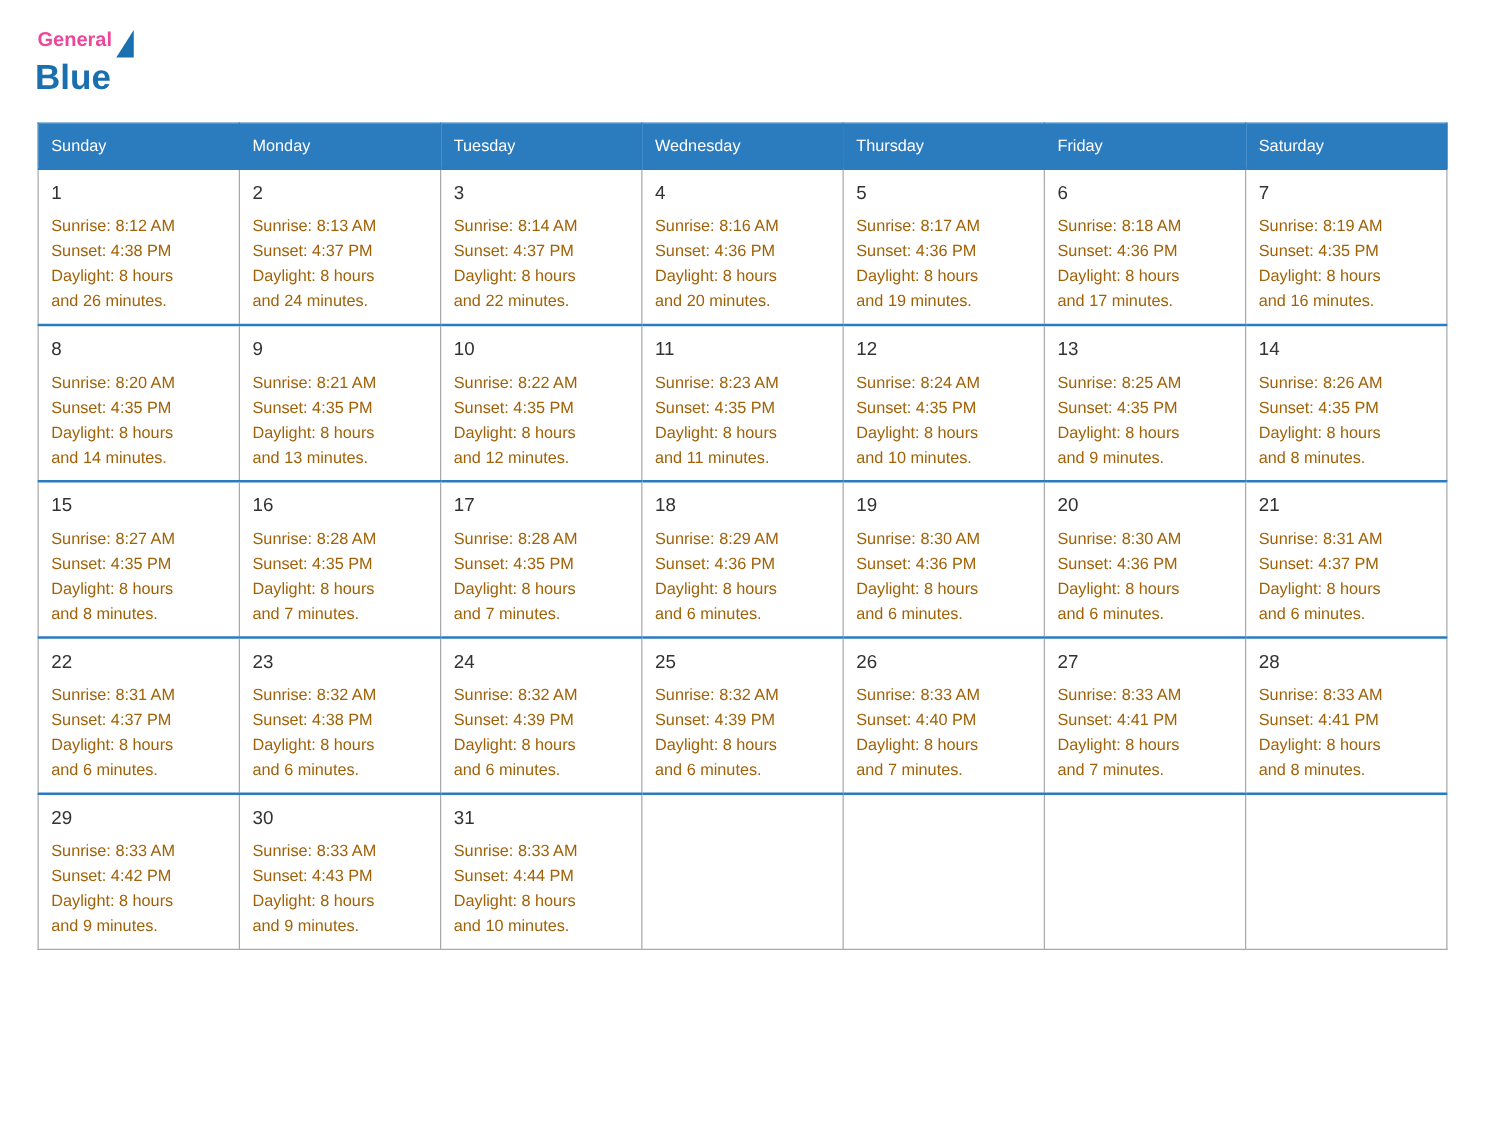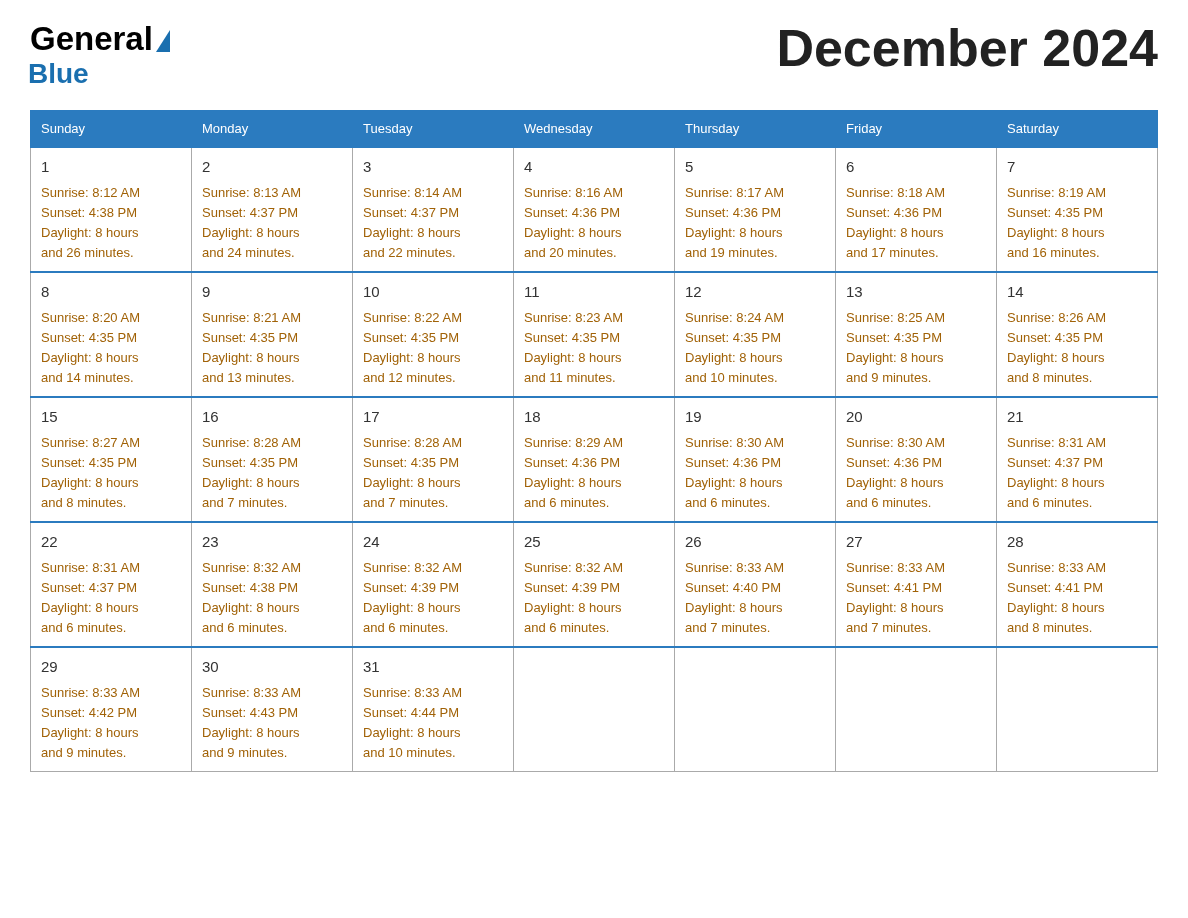--- a/index.html
+++ b/index.html
@@ -20,23 +20,23 @@
     .logo {
       display: flex;
       flex-direction: column;
       align-items: flex-start;
     }
     .logo-top {
       display: flex;
       align-items: center;
     }
     .logo-general {
-      font-size: 33px;
+      font-size: 16px;
       font-weight: bold;
-      color: #000000;
+      color: #ec4899;
     }
     .logo-triangle {
       width: 0;
       height: 0;
       border-left: 14px solid transparent;
       border-bottom: 22px solid #1a6faf;
       margin-left: 3px;
       margin-top: 4px;
     }
     .logo-blue {
@@ -104,21 +104,20 @@
 
 <div class="header">
   <div class="logo">
     <div class="logo-top">
       <span class="logo-general">General</span>
       <div class="logo-triangle"></div>
     </div>
     <span class="logo-blue">Blue</span>
   </div>
   <div class="title-section">
-    <div class="month-title">December 2024</div>
   </div>
 </div>
 
 <table class="calendar-table">
   <thead>
     <tr>
     <th>Sunday</th>
         <th>Monday</th>
         <th>Tuesday</th>
         <th>Wednesday</th>

